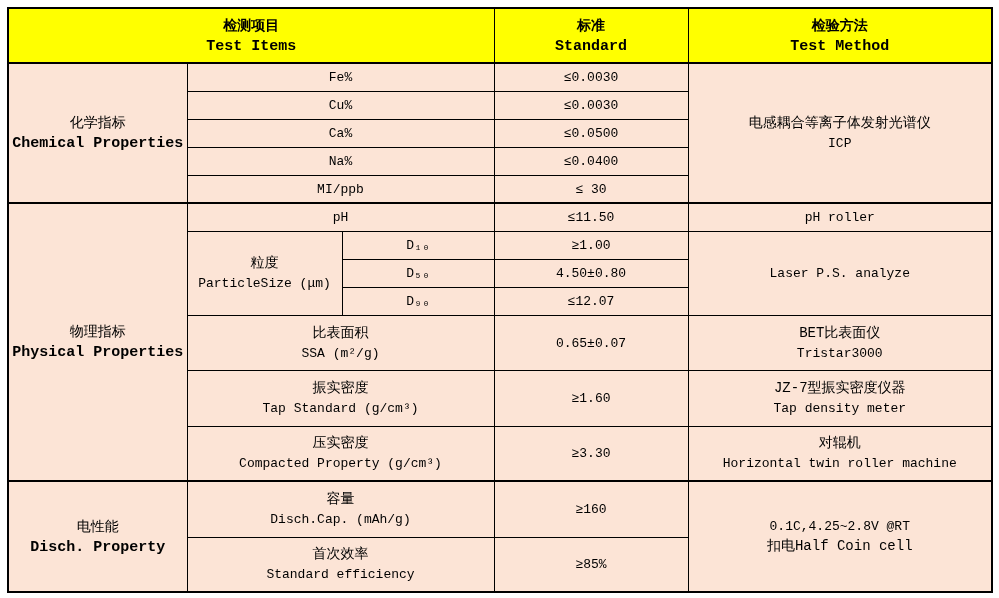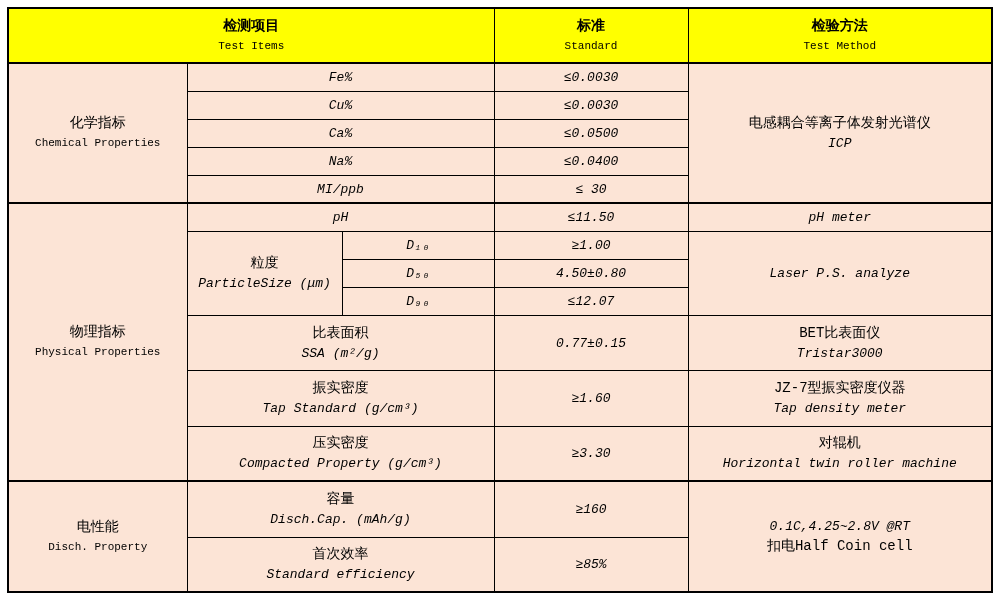--- a/index.html
+++ b/index.html
@@ -38,22 +38,22 @@
   tr.hdr td {
     background: var(--header-bg);
     border-bottom: 2px solid var(--border-color);
     font-weight: bold;
   }
   tr.sec-top td { border-top: 2px solid var(--border-color); }
   .h55 { height: 55px; }
   .h56 { height: 56px; }
   .h28 { height: 28px; }
   .zh { font-size: 14px; line-height: 21px; }
-  .en { font-size: 13px; line-height: 19px; font-style: italic; }
-  .en-bold { font-size: 11px; line-height: 19px; font-weight: normal; }
+  .en { font-size: 13px; line-height: 19px; }
+  .en-bold { font-size: 15px; line-height: 19px; font-weight: bold; }
 </style>
 </head>
 <body>
 
 <table class="spec">
   <colgroup>
     <col style="width:179px">
     <col style="width:155px">
     <col style="width:152px">
     <col style="width:194px">
@@ -105,21 +105,21 @@
     <td><span class="en">≤ 30</span></td>
   </tr>
 
   <tr class="h28 sec-top">
     <td rowspan="7">
       <div class="zh">物理指标</div>
       <div class="en-bold">Physical Properties</div>
     </td>
     <td colspan="2"><span class="en">pH</span></td>
     <td><span class="en">≤11.50</span></td>
-    <td><span class="en">pH meter</span></td>
+    <td><span class="en">pH roller</span></td>
   </tr>
   <tr class="h28">
     <td rowspan="3">
       <div class="zh">粒度</div>
       <div class="en">ParticleSize (μm)</div>
     </td>
     <td><span class="en">D₁₀</span></td>
     <td><span class="en">≥1.00</span></td>
     <td rowspan="3"><span class="en">Laser P.S. analyze</span></td>
   </tr>
@@ -129,21 +129,21 @@
   </tr>
   <tr class="h28">
     <td><span class="en">D₉₀</span></td>
     <td><span class="en">≤12.07</span></td>
   </tr>
   <tr class="h55">
     <td colspan="2">
       <div class="zh">比表面积</div>
       <div class="en">SSA (m²/g)</div>
     </td>
-    <td><span class="en">0.77±0.15</span></td>
+    <td><span class="en">0.65±0.07</span></td>
     <td>
       <div class="zh">BET比表面仪</div>
       <div class="en">Tristar3000</div>
     </td>
   </tr>
   <tr class="h56">
     <td colspan="2">
       <div class="zh">振实密度</div>
       <div class="en">Tap Standard (g/cm³)</div>
     </td>

